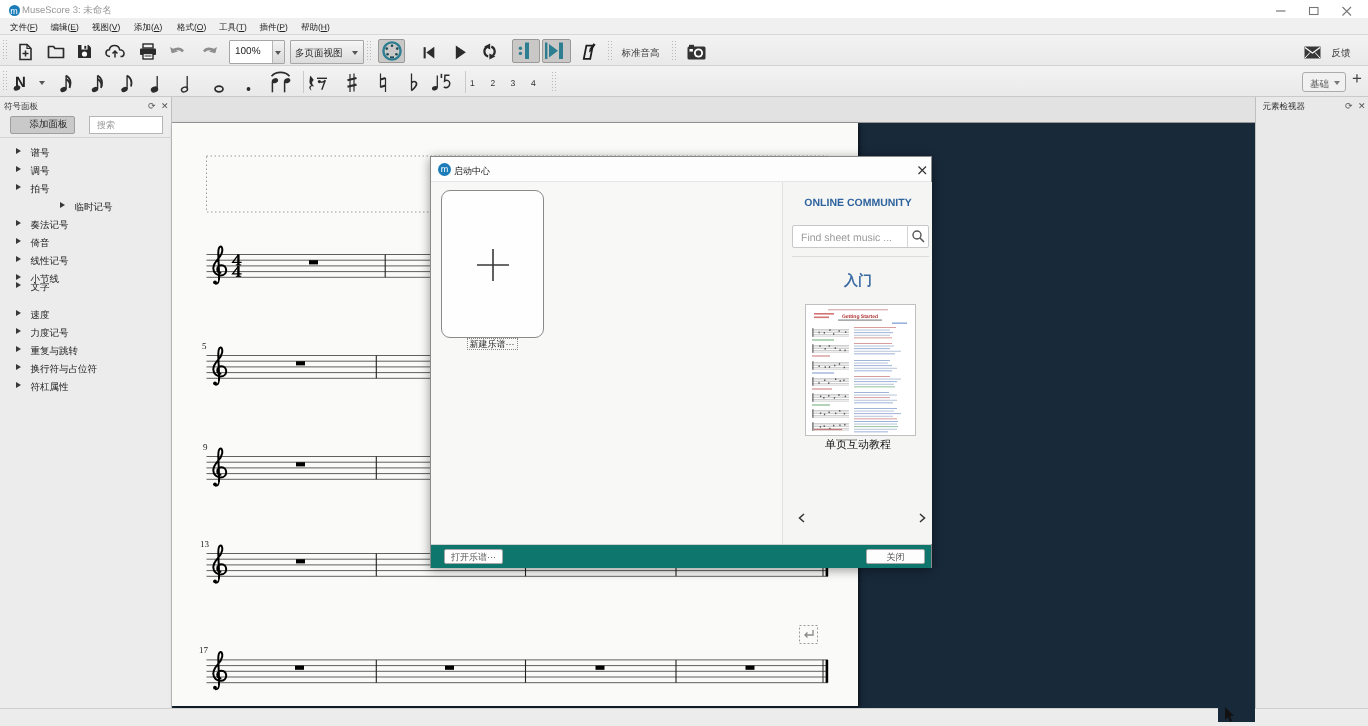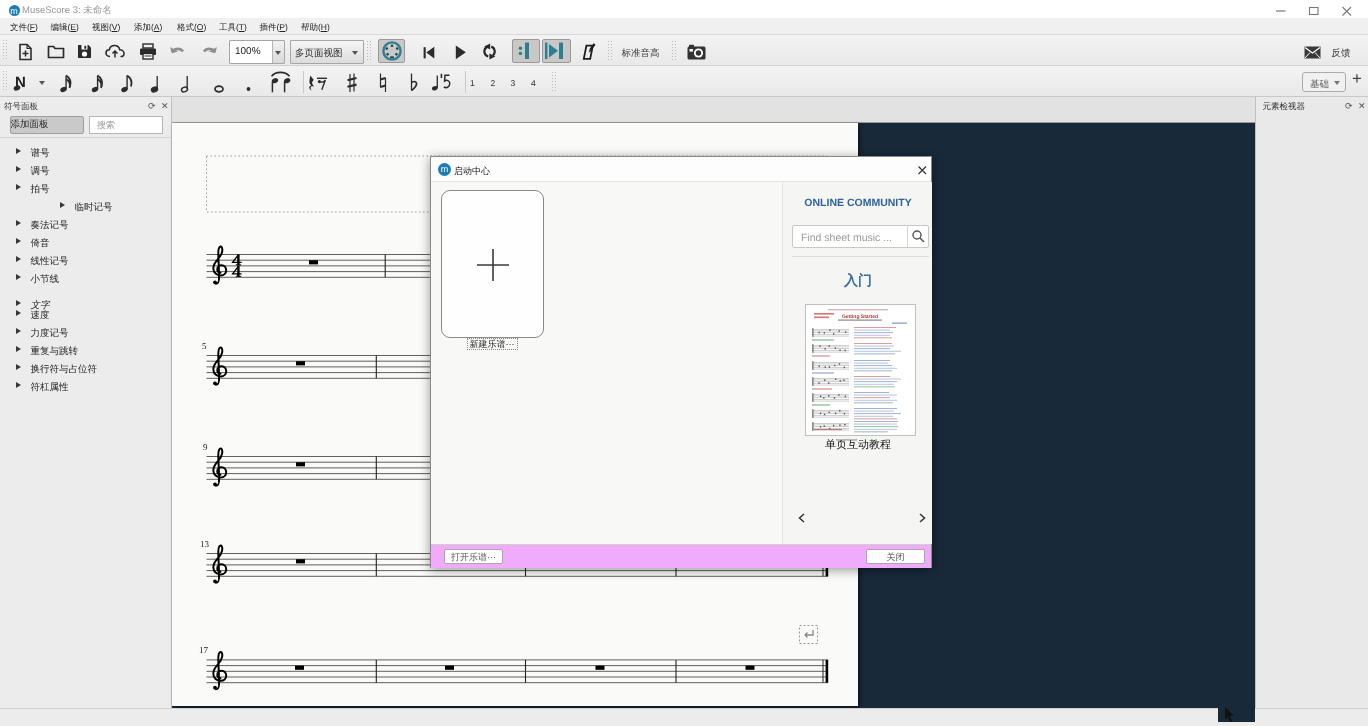--- a/index.html
+++ b/index.html
@@ -34,22 +34,22 @@
   .combo { border:1px solid #a6a6a6; background:#fff; border-radius:1px; font-size:11px; color:#222; }
   .combo .arrowpart { position:absolute; right:0; top:0; bottom:0; width:17px;
     border-left:1px solid #b5b5b5; background:#f0f0f0; }
   .darr { position:absolute; width:0; height:0; border-left:3.5px solid transparent;
     border-right:3.5px solid transparent; border-top:4px solid #555; }
 
   
   #palette { left:0; top:97px; width:172px; height:611px; background:#ececec;
     border-right:1px solid #bfbfbf; }
   #palette-title { left:4px; top:4px; font-size:8.5px; color:#333; }
-  #addpal { left:9.5px; top:18.5px; width:74px; height:18px; background:#c9c9c9;
-    border:1px solid #9f9f9f; font-size:9.5px; color:#222; text-align:left; line-height:16px; border-radius:2px;}
+  #addpal { left:9.5px; top:18.5px; width:65px; height:18px; background:#c9c9c9;
+    border:1px solid #9f9f9f; font-size:9.5px; color:#222; text-align:center; line-height:16px; border-radius:2px;padding-left:13px;}
   #palsearch { left:89px; top:18.5px; width:74px; height:18px; background:#fff;
     border:1px solid #b5b5b5; font-size:9px; color:#999; line-height:16px; padding-left:7px; }
   .pitem { position:absolute; left:0; width:172px; height:18px; font-size:9.5px; color:#1a1a1a; }
   .pitem .tri { position:absolute; left:16px; top:5px; width:0; height:0;
     border-top:3.5px solid transparent; border-bottom:3.5px solid transparent; border-left:5.5px solid #383838; }
   .pitem .lbl { position:absolute; left:30.5px; top:4px; }
 
   
   #tabbar { left:172px; top:97px; width:1083px; height:26px; background:#e2e2e2;
     border-bottom:1px solid #9a9a9a; }
@@ -74,21 +74,21 @@
   #dialog { left:430px; top:156px; width:502px; height:412px; background:#f8f8f7;
     border:1px solid #8a8a8a; box-shadow:0 2px 10px rgba(0,0,0,0.4); }
   #dlg-title { position:absolute; left:0; top:0; width:100%; height:25px; background:#fdfdfd;
     border-bottom:1px solid #e6e6e6; }
   #dlg-logo { left:7px; top:6px; width:13px; height:13px; border-radius:50%;
     background:#1c7cb8; color:#fff; font-size:9px; line-height:13px; text-align:center; }
   #dlg-titletext { left:23px; top:8px; font-size:9px; color:#111; }
   #dlg-main { position:absolute; left:0; top:25px; width:351px; height:362px; background:#f8f8f7; }
   #dlg-side { position:absolute; left:351px; top:25px; width:150px; height:362px; background:#f5f5f3;
     border-left:1px solid #e2e2e2; }
-  #dlg-bottom { position:absolute; left:0; top:387px; width:100%; height:24px; background:#f0abfc;
+  #dlg-bottom { position:absolute; left:0; top:387px; width:100%; height:24px; background:#0f766e;
     border-top:1px solid #cfcfcd; }
   .dlg-btn { position:absolute; background:#fdfdfd; border:1px solid #a8a8a8; border-radius:2px;
     font-size:9px; color:#555; text-align:center; }
   #newcard { position:absolute; left:10px; top:8px; width:103px; height:148px; background:#fefefe;
     border:1px solid #8a8a8a; border-radius:9px; }
   #newlabel { position:absolute; left:35.5px; top:156px; width:51px; height:12px;
     border:1px dotted #888; font-size:9px; color:#222; text-align:center; line-height:11px; }
   .bluehead { color:#2d639e; font-weight:bold; text-align:center; }
 
   svg { display:block; }
@@ -338,21 +338,21 @@
       <div class="lbl">倚音</div>
     </div>
   <div class="pitem" style="top:154px;">
       <div class="tri"></div>
       <div class="lbl">线性记号</div>
     </div>
   <div class="pitem" style="top:172px;">
       <div class="tri"></div>
       <div class="lbl">小节线</div>
     </div>
-  <div class="pitem" style="top:198px;font-style:italic;">
+  <div class="pitem" style="top:180px;">
       <div class="tri"></div>
       <div class="lbl">文字</div>
     </div>
   <div class="pitem" style="top:208px;">
       <div class="tri"></div>
       <div class="lbl">速度</div>
     </div>
   <div class="pitem" style="top:226px;">
       <div class="tri"></div>
       <div class="lbl">力度记号</div>

